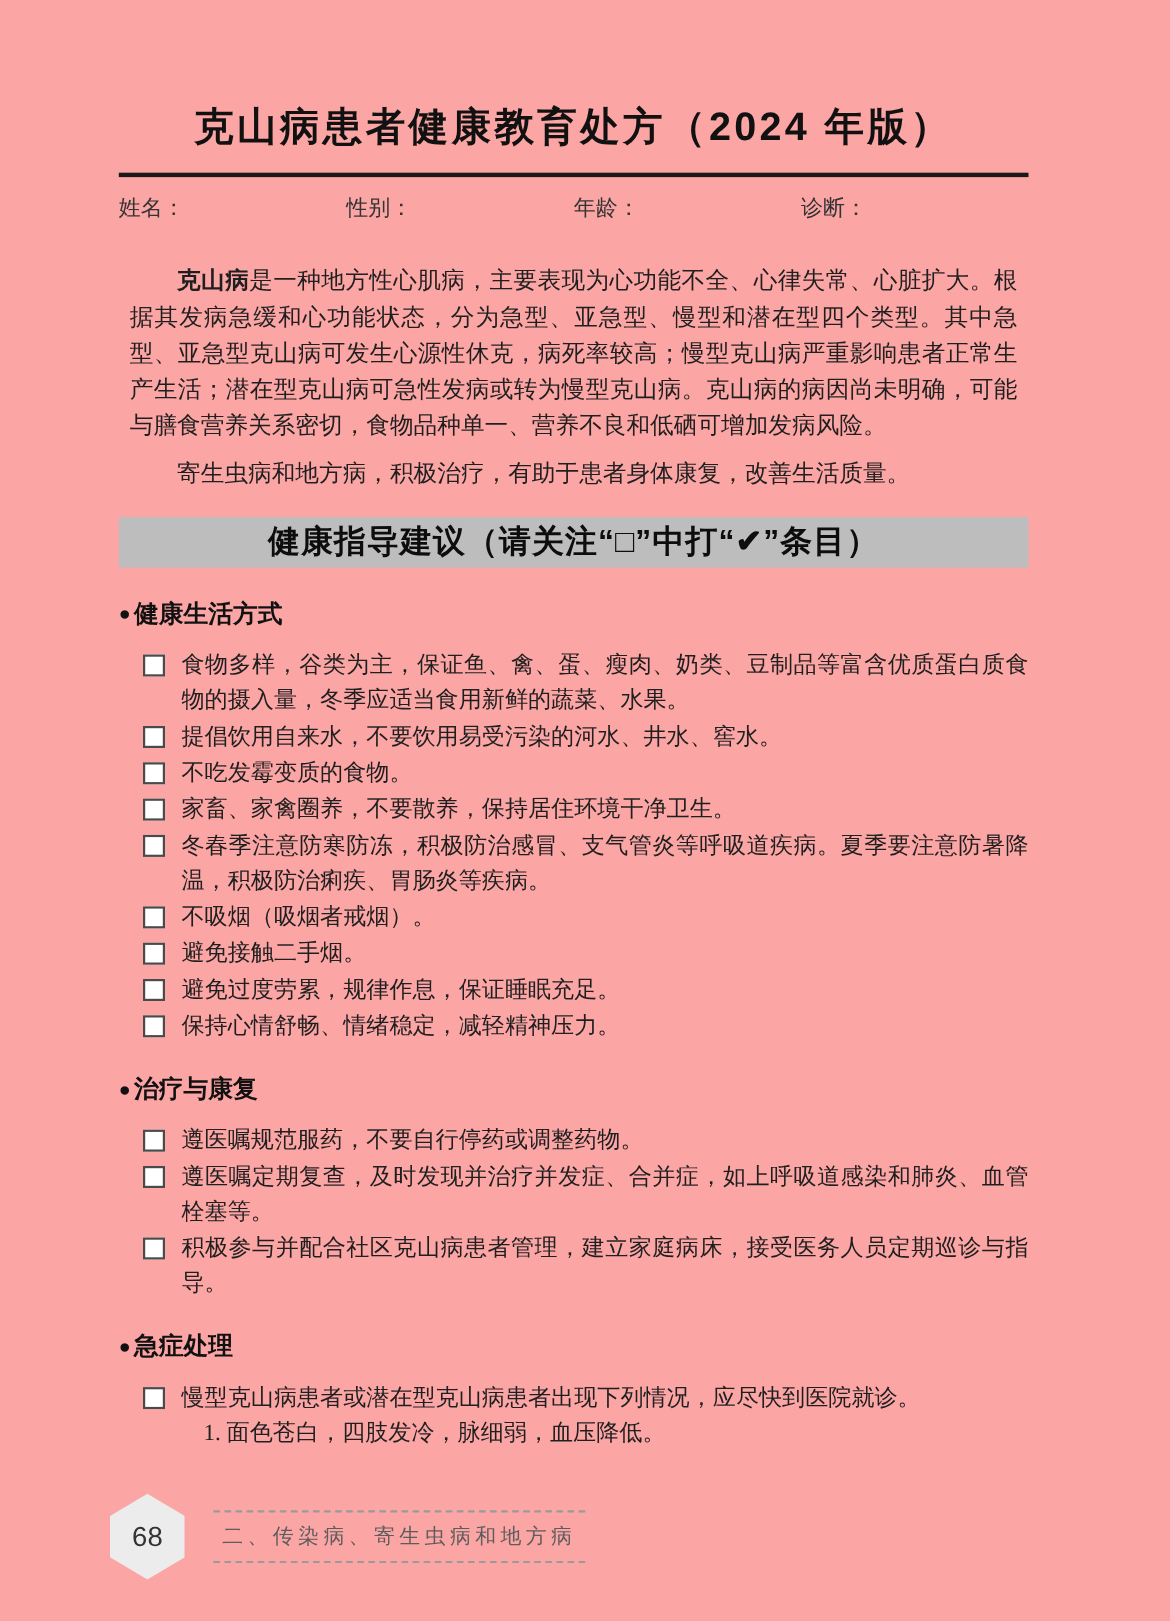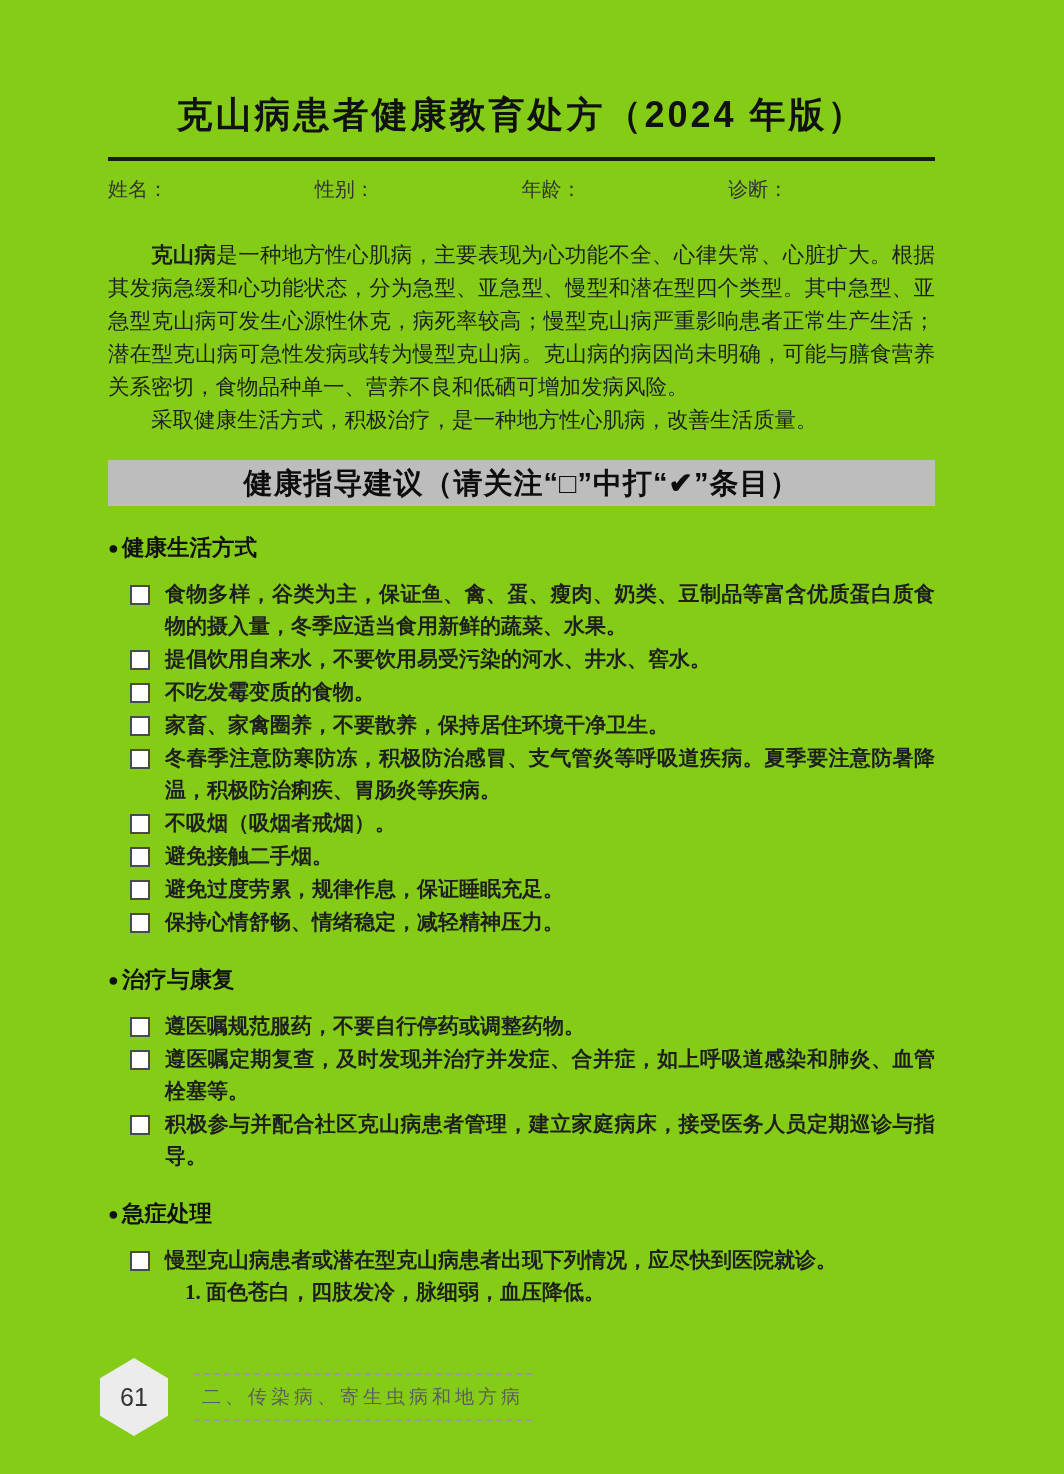--- a/index.html
+++ b/index.html
@@ -1,19 +1,19 @@
 <!DOCTYPE html>
 <html><head>
 <meta charset="utf-8">
 <style>
   html,body{margin:0;padding:0;background:#ffffff;}
   .page{
     position:relative;
     width:1064px;height:1474px;
-    background:#84cc16;
+    background:#fca5a5;
     box-sizing:border-box;
     padding:92px 129px 0 108px;
     font-family:"Liberation Serif", serif;
     color:#1f1f1f;
     overflow:hidden;
   }
   .title{
     margin:0;
     font-family:"Liberation Sans", sans-serif;
     font-weight:bold;
@@ -32,21 +32,21 @@
     margin-top:15px;
     display:grid;
     grid-template-columns:repeat(4,1fr);
     font-size:20px;
     line-height:26px;
     color:#333;
   }
   .field{white-space:nowrap;}
   .field .val{display:inline-block;min-width:90px;}
   .intro{margin-top:37px;font-size:21.5px;line-height:33px;}
-  .intro p{margin:0;text-indent:2em;text-align:justify;}
+  .intro p{margin:10px;text-indent:2em;text-align:justify;}
   .intro .lead{font-weight:bold;}
   .banner{
     margin-top:23px;
     background:#bdbdbd;
     font-family:"Liberation Sans", sans-serif;
     font-weight:bold;
     font-size:29px;
     line-height:34px;
     text-align:center;
     color:#0d0d0d;
@@ -61,21 +61,21 @@
     color:#111;
     display:flex;
     align-items:center;
   }
   .bullet{
     font-size:18px;
     margin-right:3px;
     line-height:30px;
   }
   .checklist{margin-top:15px;}
-  .item-block{margin-bottom:1px;font-weight:bold;}
+  .item-block{margin-bottom:1px;}
   .item-row{
     display:flex;
     padding-left:22px;
     font-size:21px;
     line-height:32px;
   }
   .cbx{
     flex:0 0 auto;
     width:16px;height:16px;
     border:2px solid #4a4a4a;
@@ -125,21 +125,21 @@
 
   <div class="field"><span>性别：</span><span class="val"></span></div>
 
   <div class="field"><span>年龄：</span><span class="val"></span></div>
 
   <div class="field"><span>诊断：</span><span class="val"></span></div>
 </div>
 
   <div class="intro">
     <p><span class="lead">克山病</span><span>是一种地方性心肌病，主要表现为心功能不全、心律失常、心脏扩大。根据其发病急缓和心功能状态，分为急型、亚急型、慢型和潜在型四个类型。其中急型、亚急型克山病可发生心源性休克，病死率较高；慢型克山病严重影响患者正常生产生活；潜在型克山病可急性发病或转为慢型克山病。克山病的病因尚未明确，可能与膳食营养关系密切，食物品种单一、营养不良和低硒可增加发病风险。</span></p>
-    <p>采取健康生活方式，积极治疗，是一种地方性心肌病，改善生活质量。</p>
+    <p>寄生虫病和地方病，积极治疗，有助于患者身体康复，改善生活质量。</p>
   </div>
 
   <div class="banner">健康指导建议（请关注“□”中打“✔”条目）</div>
 
   <div>
   <div>
     <div class="section-heading">
       <span class="bullet">●</span>
       <span>健康生活方式</span>
     </div>
@@ -267,18 +267,18 @@
     <div class="subs">
   <div class="sub">1. 面色苍白，四肢发冷，脉细弱，血压降低。</div>
 </div>
   </div>
 </div>
   </div>
 </div>
 
   <div class="footer">
     <div class="hex">
-      <span>61</span>
+      <span>68</span>
     </div>
     <div class="footer-chapter">二、传染病、寄生虫病和地方病</div>
   </div>
 
 </div>
 
 </body></html>

